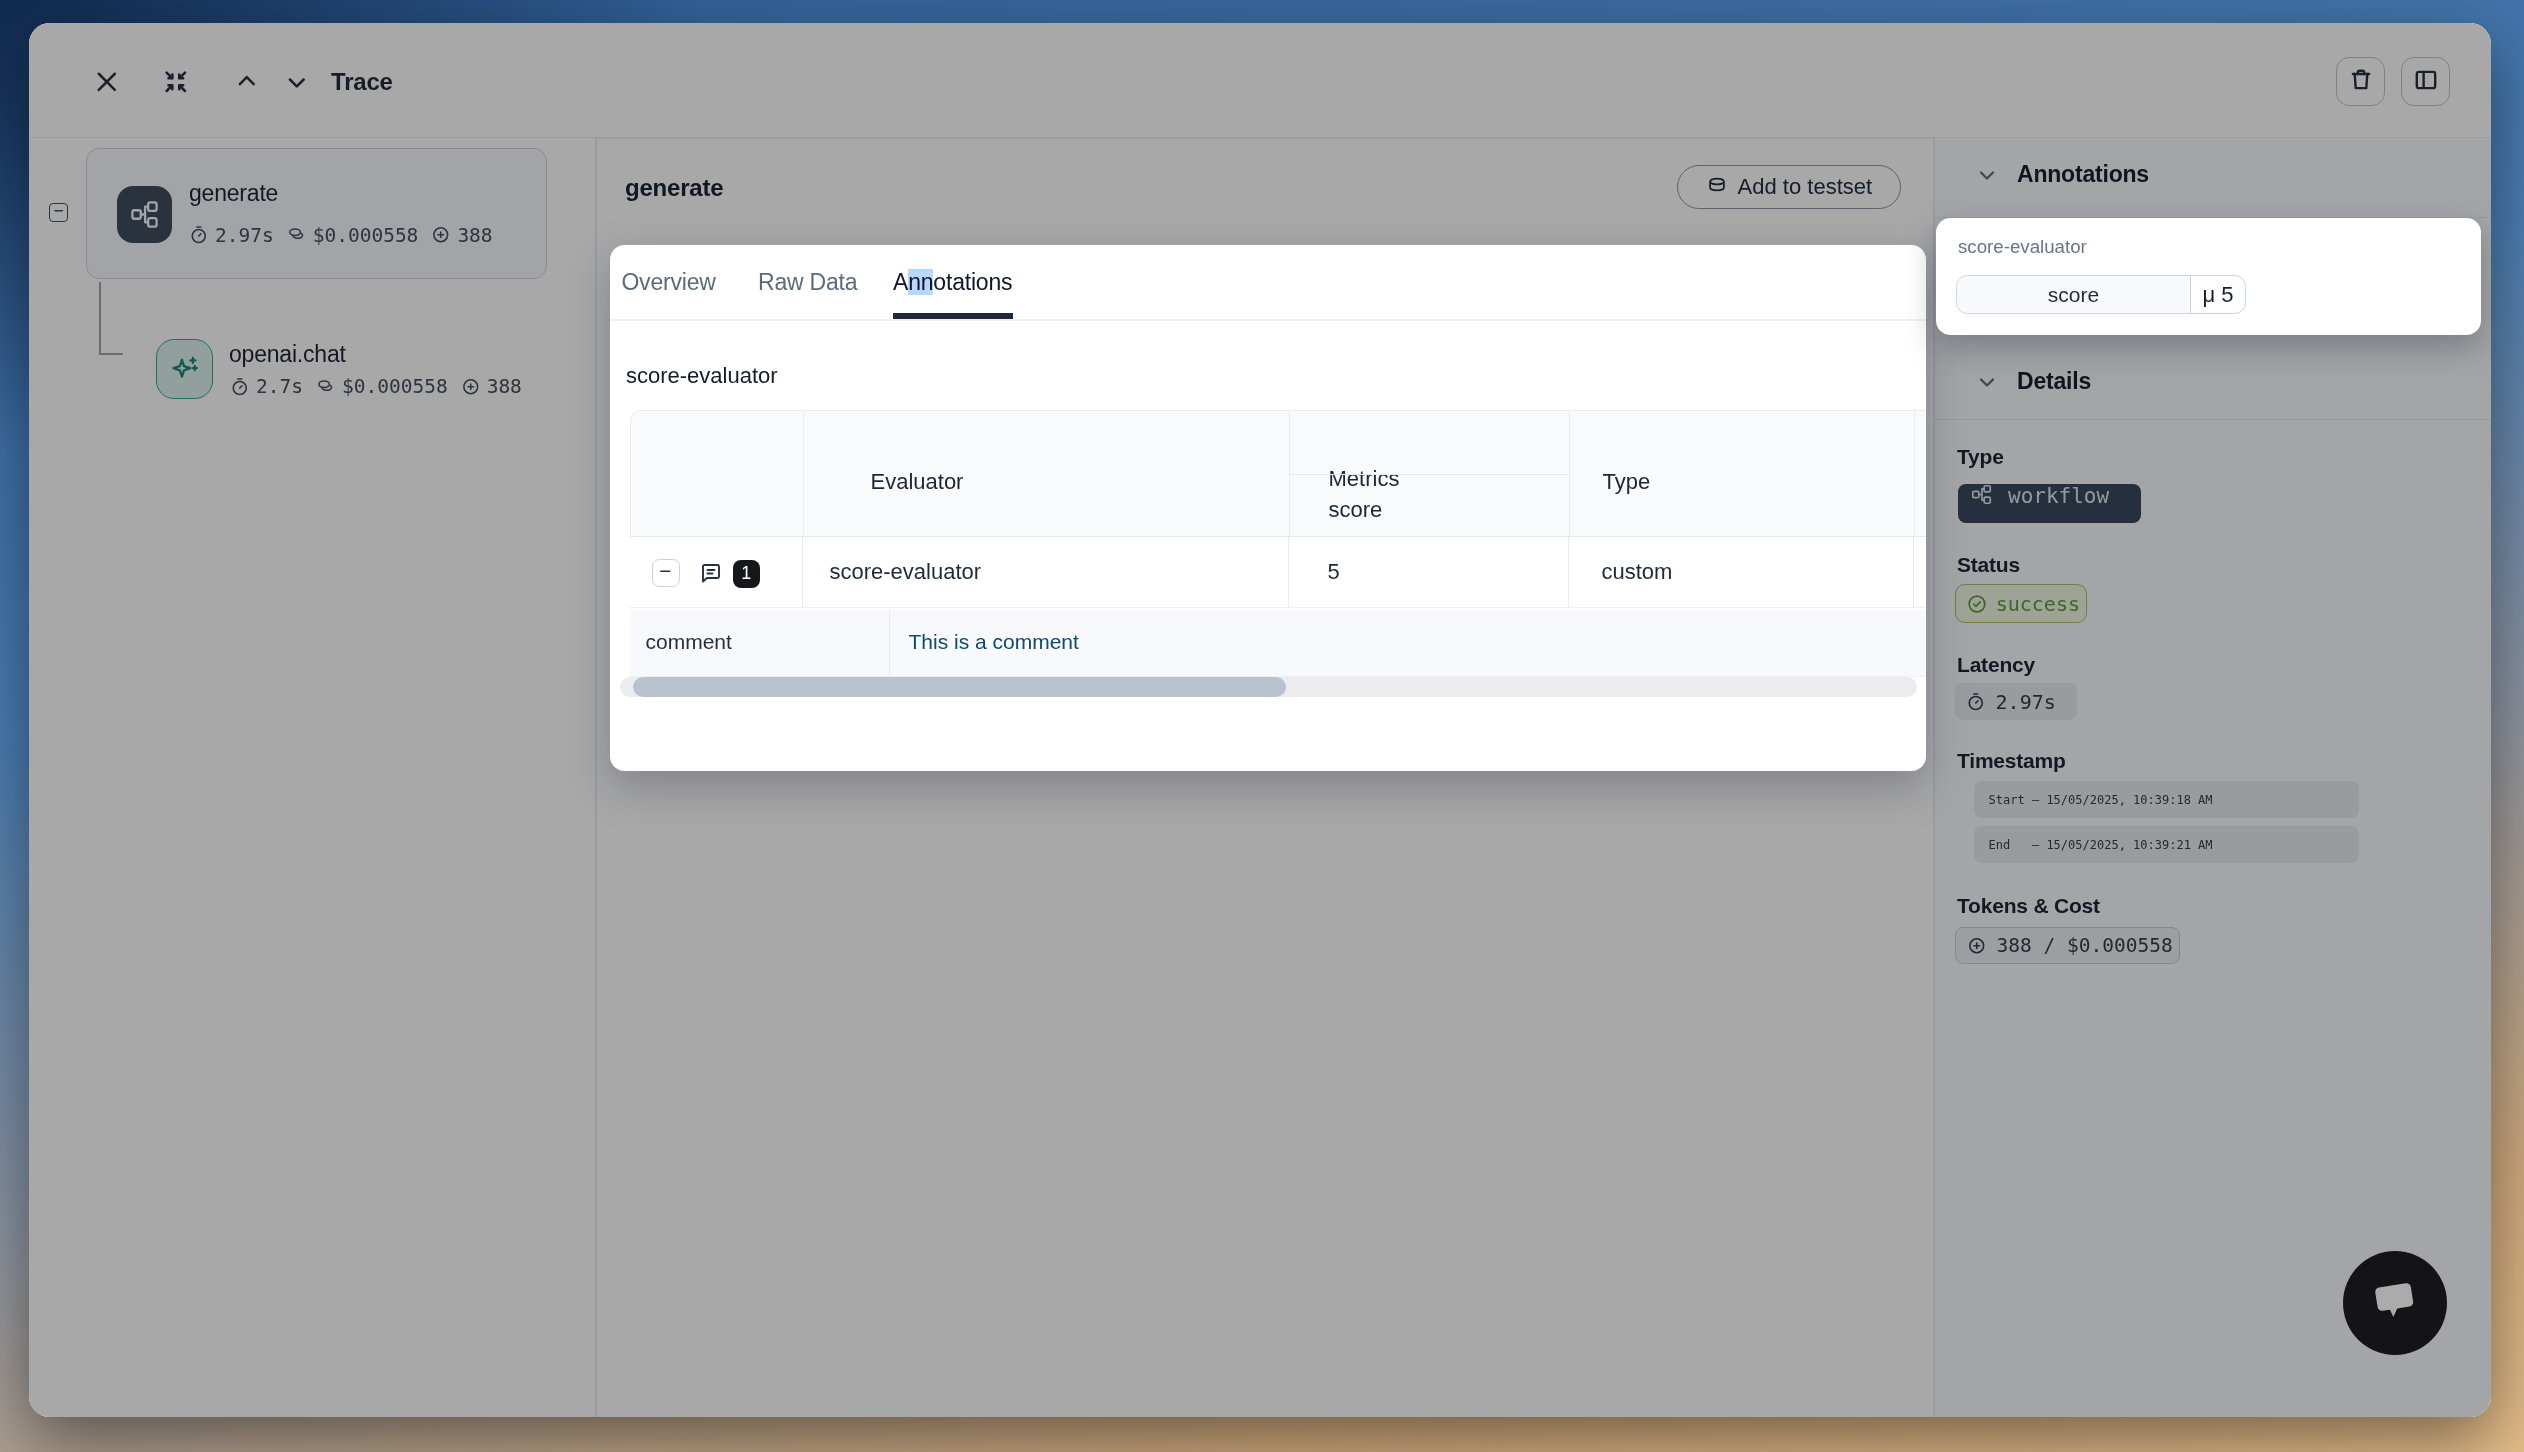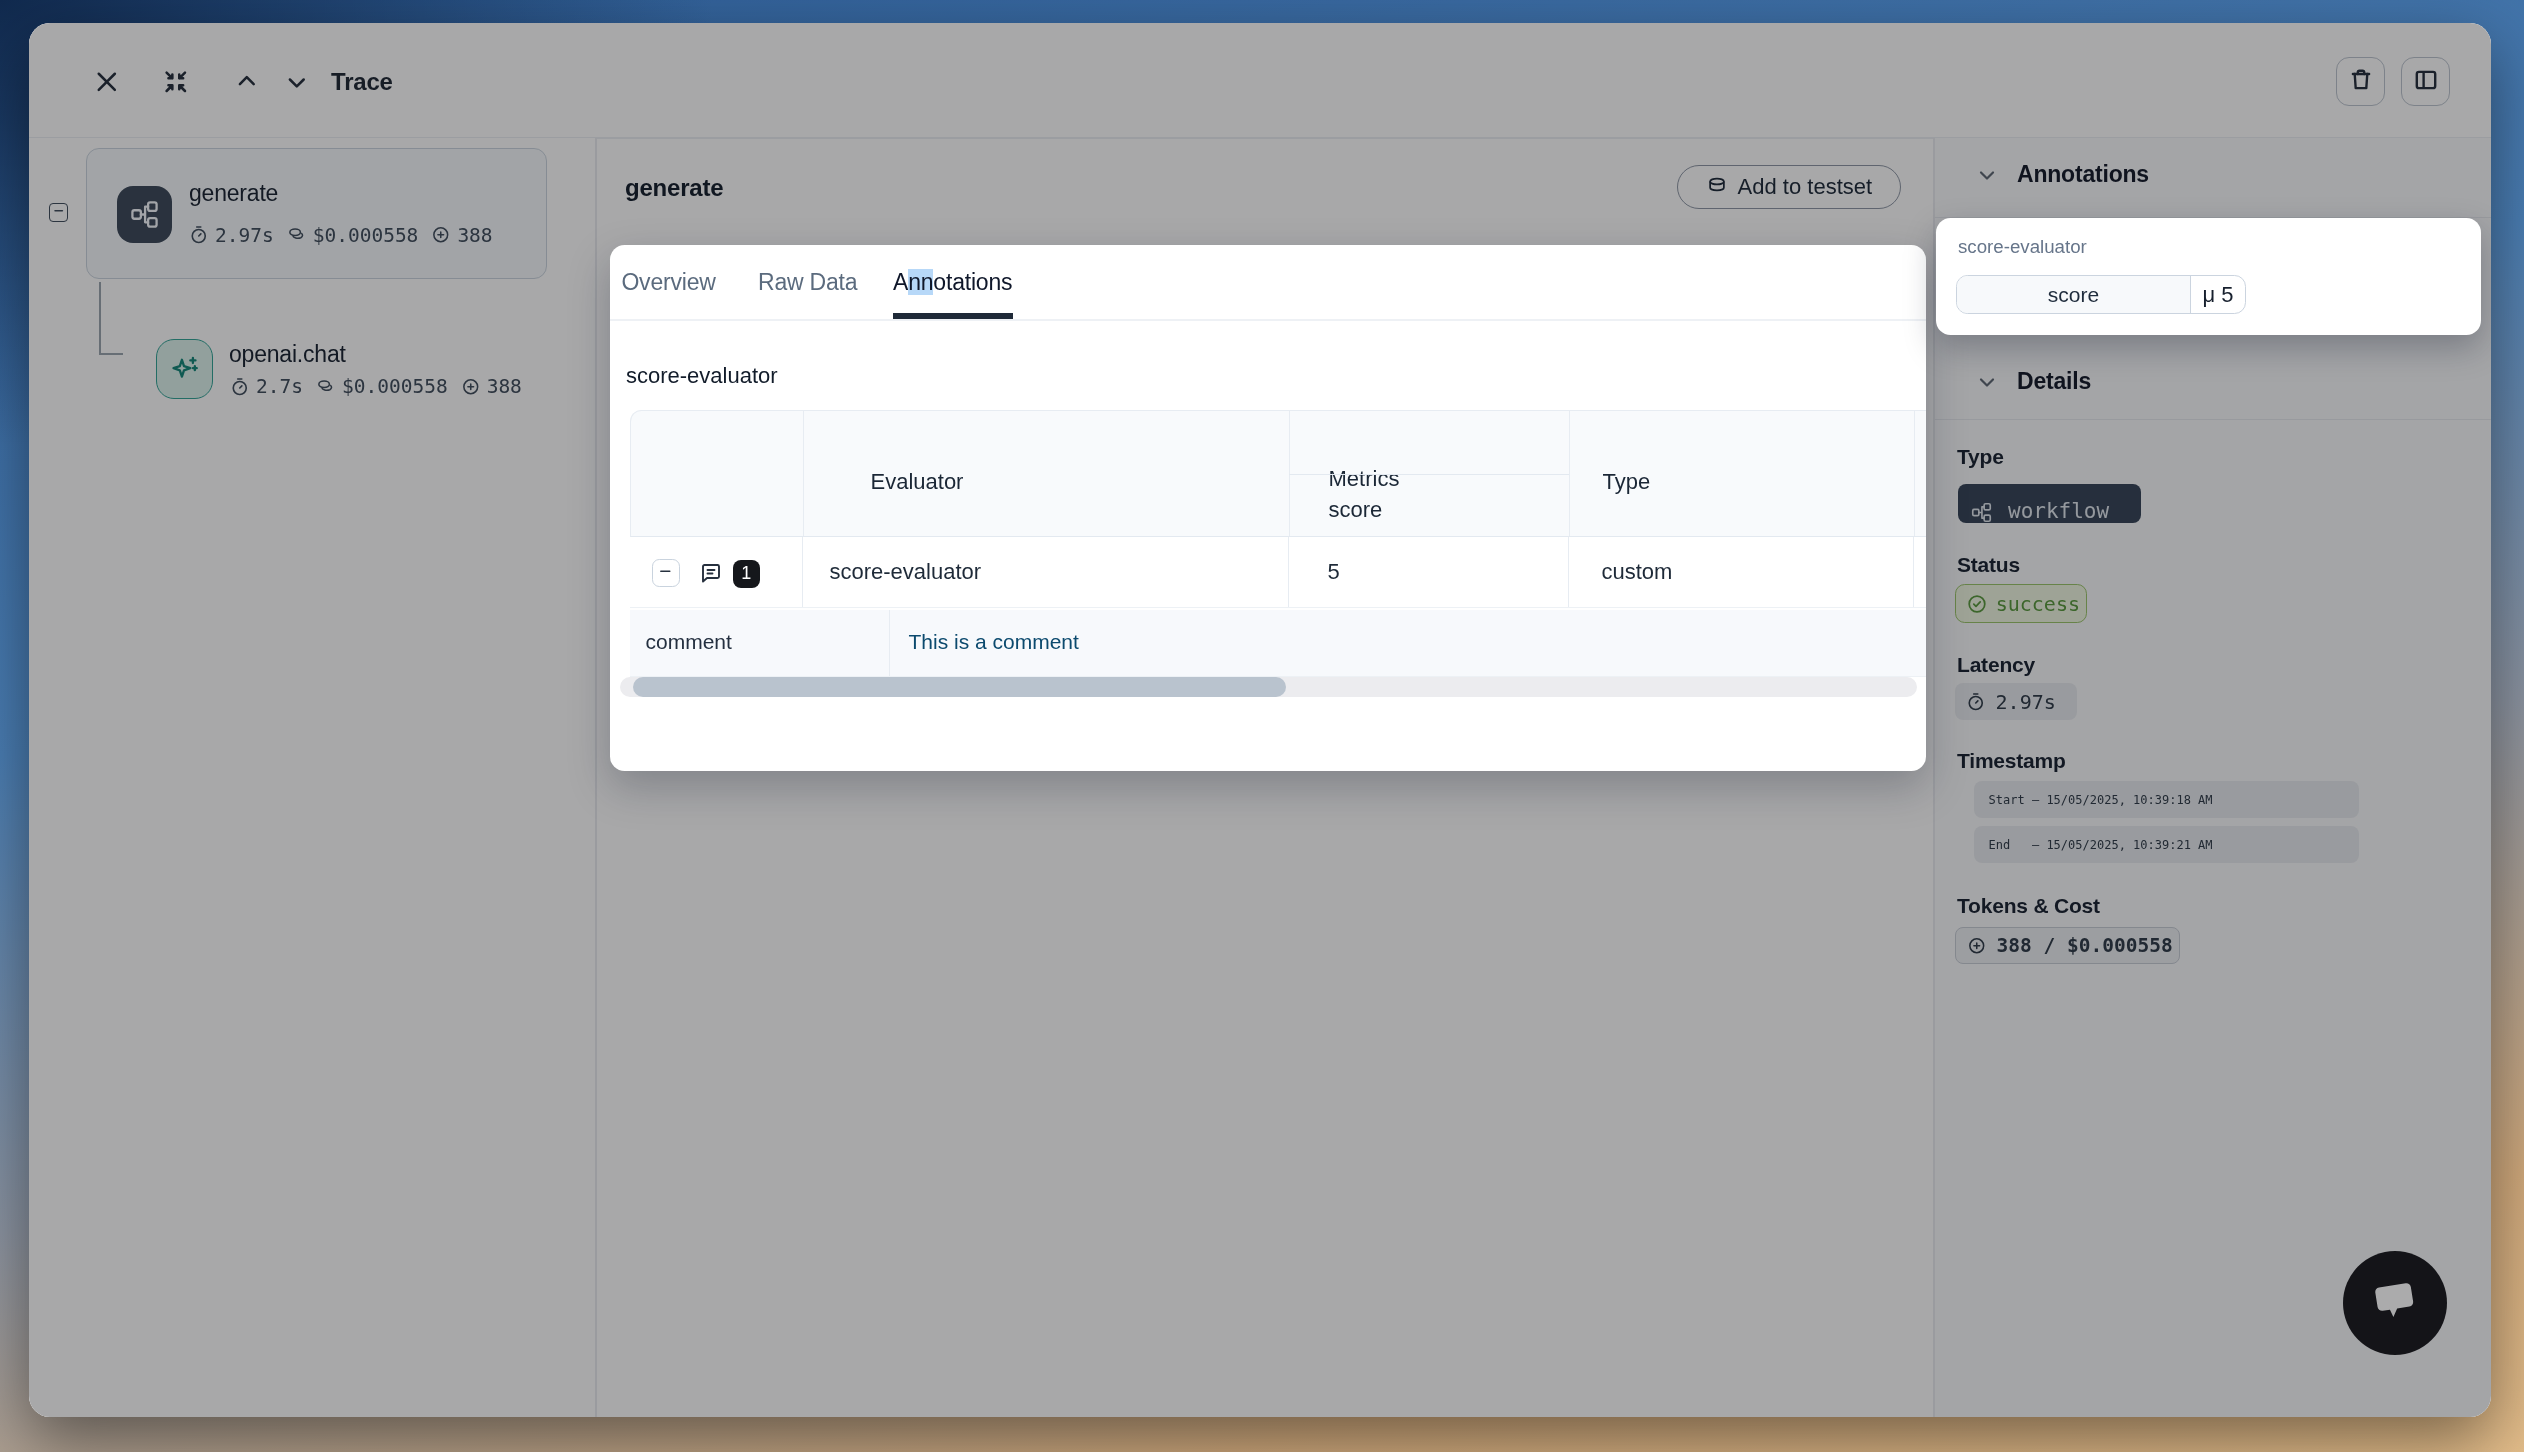--- a/index.html
+++ b/index.html
@@ -116,39 +116,39 @@
   .hscroll-thumb{ position:absolute; left:13px; top:0; width:653px; height:20px; border-radius:10.5px; background:#b9c3ce; cursor:grab; }
 
   
   .sect-head{ position:absolute; display:flex; align-items:center; gap:18px; color:#111827; cursor:pointer; }
   .sect-head svg{ width:24px; height:24px; color:#5b6570; }
   .sect-head .lbl{ font-size:23px; font-weight:700; letter-spacing:-0.2px; }
   .rp-divider{ position:absolute; left:0; right:0; height:0.8px; background:#e2e5ea; }
   .fld-label{ position:absolute; font-size:21px; font-weight:700; color:#16202e; letter-spacing:-0.2px; }
   .badge-dark{
     position:absolute; left:23px; top:346px; width:183px; height:39px; border-radius:8px; background:#334155;
-    display:flex; align-items:flex-end; gap:16px; padding-left:13px; color:#dde3ea;
+    display:flex; align-items:flex-start; gap:16px; padding-left:13px; color:#dde3ea;
   }
   .badge-dark svg{ width:21px; height:21px; }
   .badge-dark .txt{ font-family:"DejaVu Sans Mono", monospace; font-size:21px; }
   .badge-success{
     position:absolute; left:20px; top:446px; width:132px; height:39px; border-radius:9.7px;
     background:#ecf3de; border:1.6px solid #97c267; display:flex; align-items:center; gap:8px; padding-left:9.7px; color:#55953a;text-align:right;
   }
   .badge-success svg{ width:22px; height:22px; }
   .badge-success .txt{ font-family:"DejaVu Sans Mono", monospace; font-size:20px; }
   .pill{
     position:absolute; border-radius:8px; background:#e4e7eb; color:#2c3845;
     display:flex; align-items:center; font-family:"DejaVu Sans Mono", monospace; white-space:pre;
   }
   .pill svg{ width:19.5px; height:19.5px; margin:0 9.7px 0 11.4px; flex:none; }
   .pill-latency{ left:20px; top:545px; width:122px; height:37px; font-size:20px; }
   .pill-ts{ left:39px; top:643px; width:385px; height:37px; font-size:12px; padding-left:14.6px; }
   .pill-ts-end{ top:688px; }
-  .pill-tokens{ left:20px; top:789px; width:225px; height:37px; font-size:19.5px; background:#e9ebee; border:1.6px solid #c3c9d2;font-weight:bold; }
+  .pill-tokens{ left:20px; top:789px; width:225px; height:37px; font-size:19.5px; background:#e9ebee; border:1.6px solid #c3c9d2; }
 
   
   .popover{
     position:absolute; left:1907px; top:80px; width:545px; height:117px; background:#fff; border-radius:14.6px;
     z-index:60; box-shadow:0 13px 32px rgba(15,23,42,.28);
   }
   .pop-label{ position:absolute; left:22px; top:18px; font-size:18.7px; color:#66758a; }
   .metric-ctl{
     position:absolute; left:20px; top:57px; width:290px; height:39px; border:1.6px solid #cbd4df; border-radius:11.4px;
     overflow:hidden; display:flex; background:#fff;

